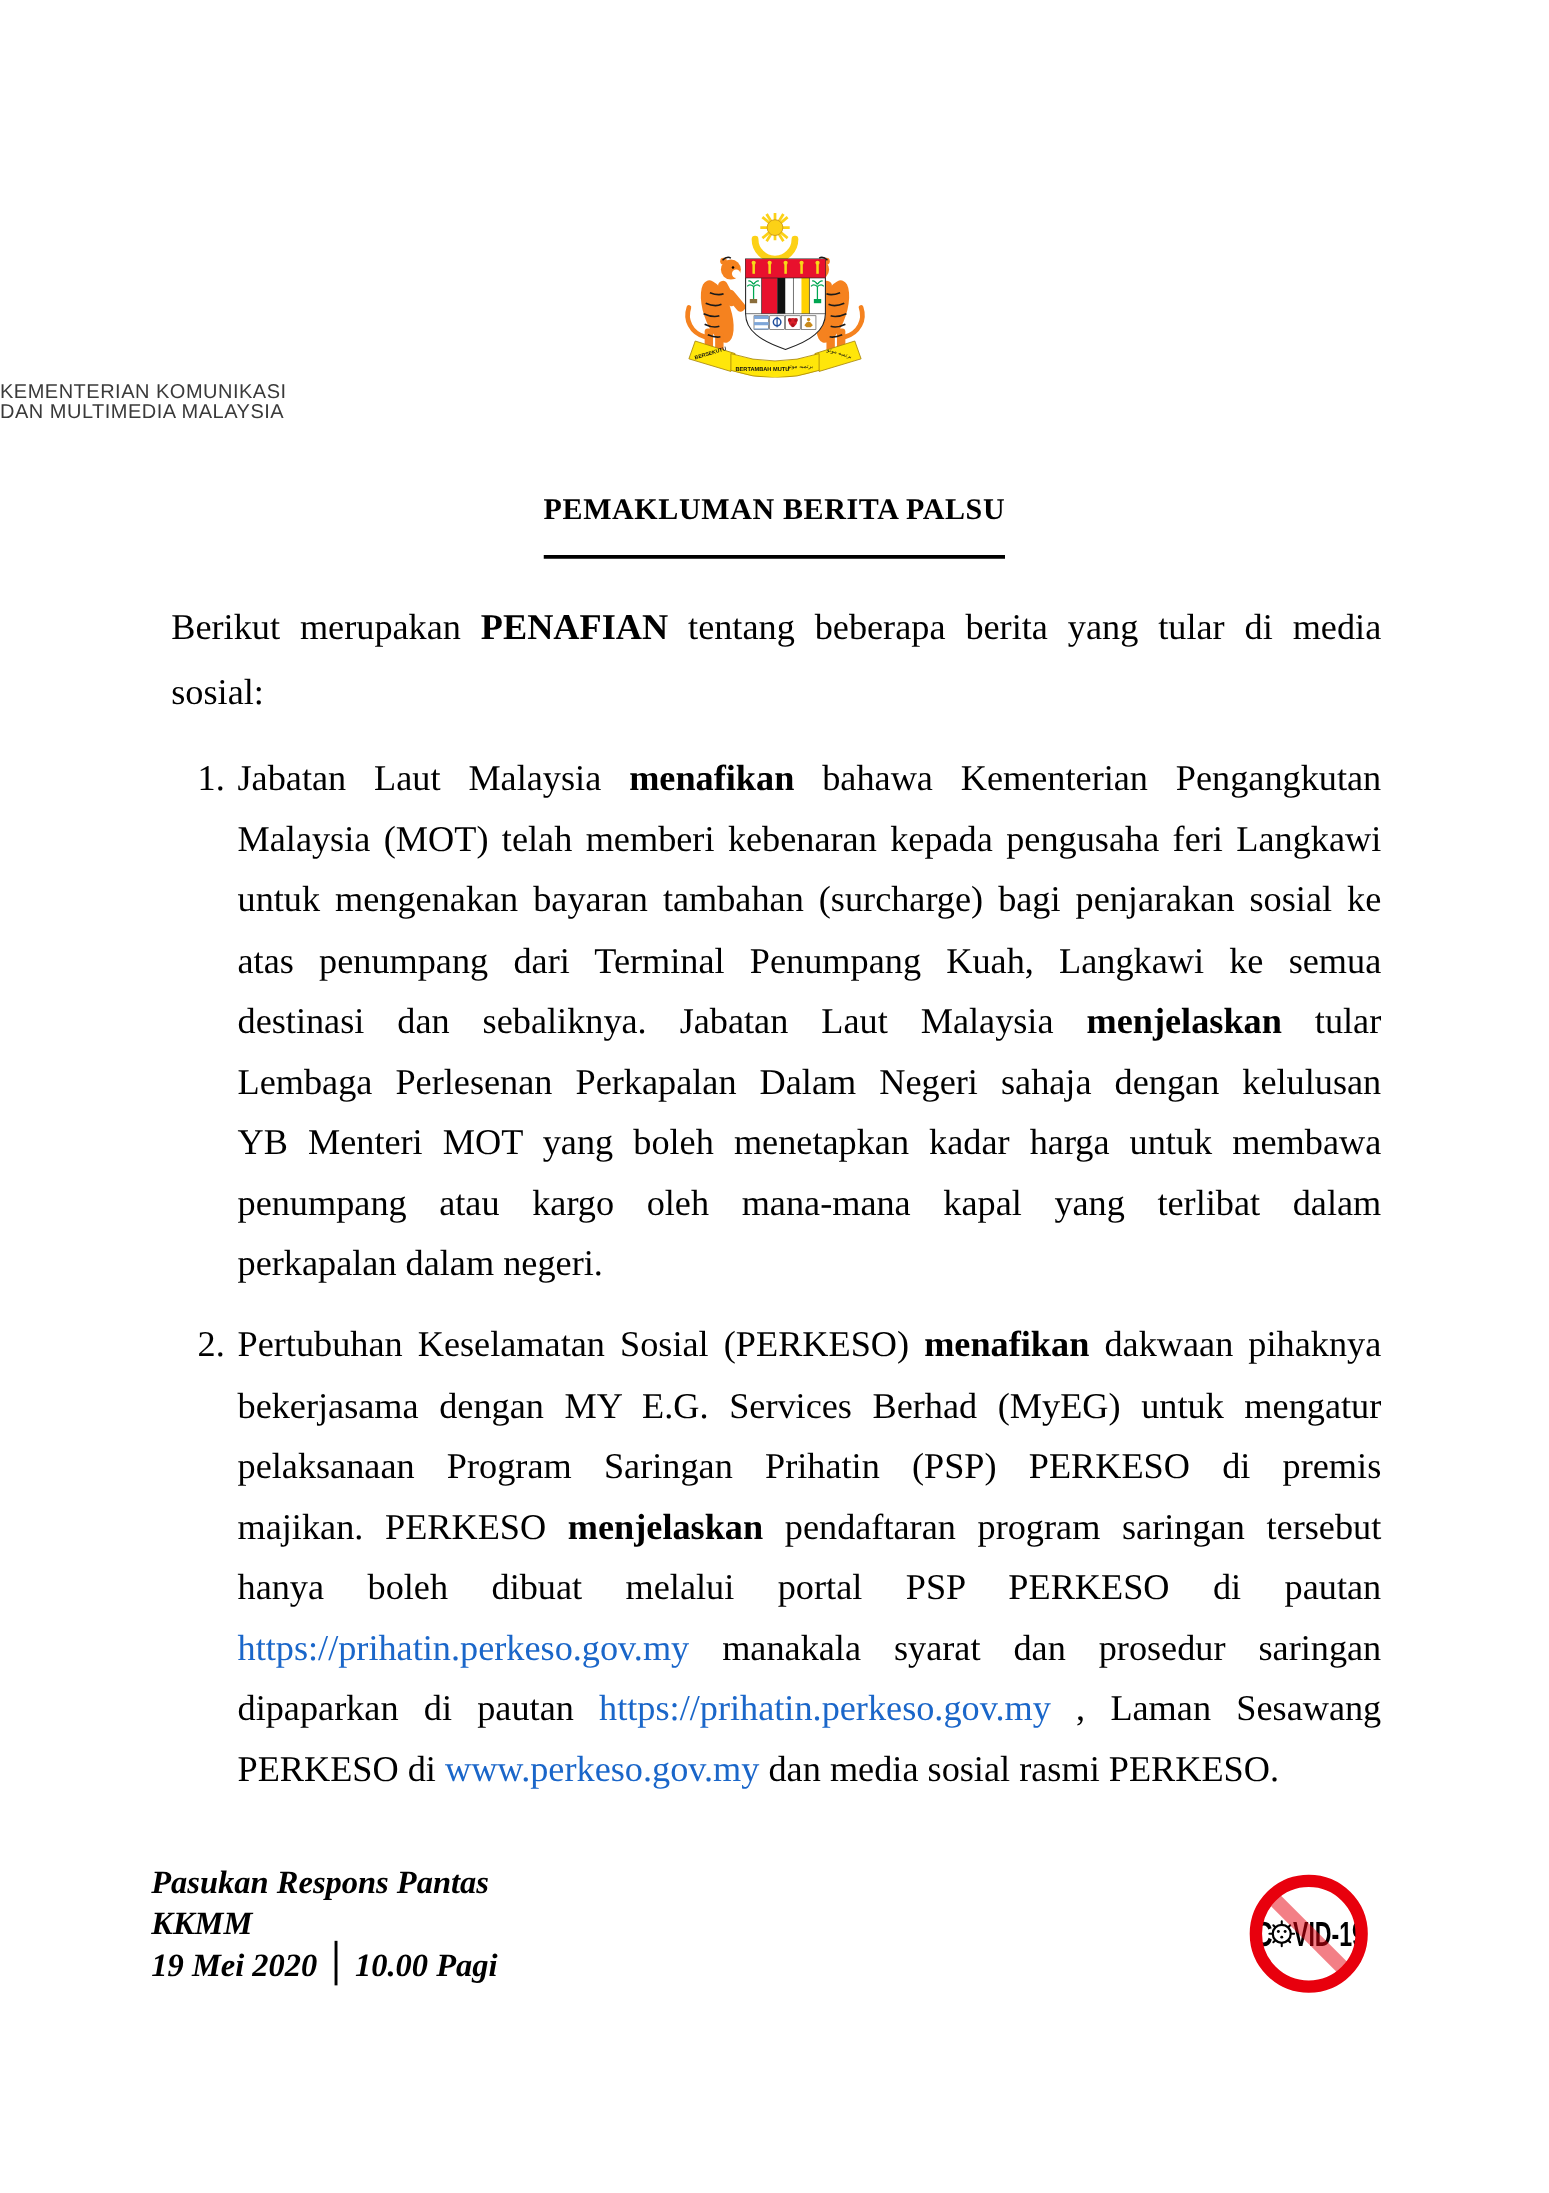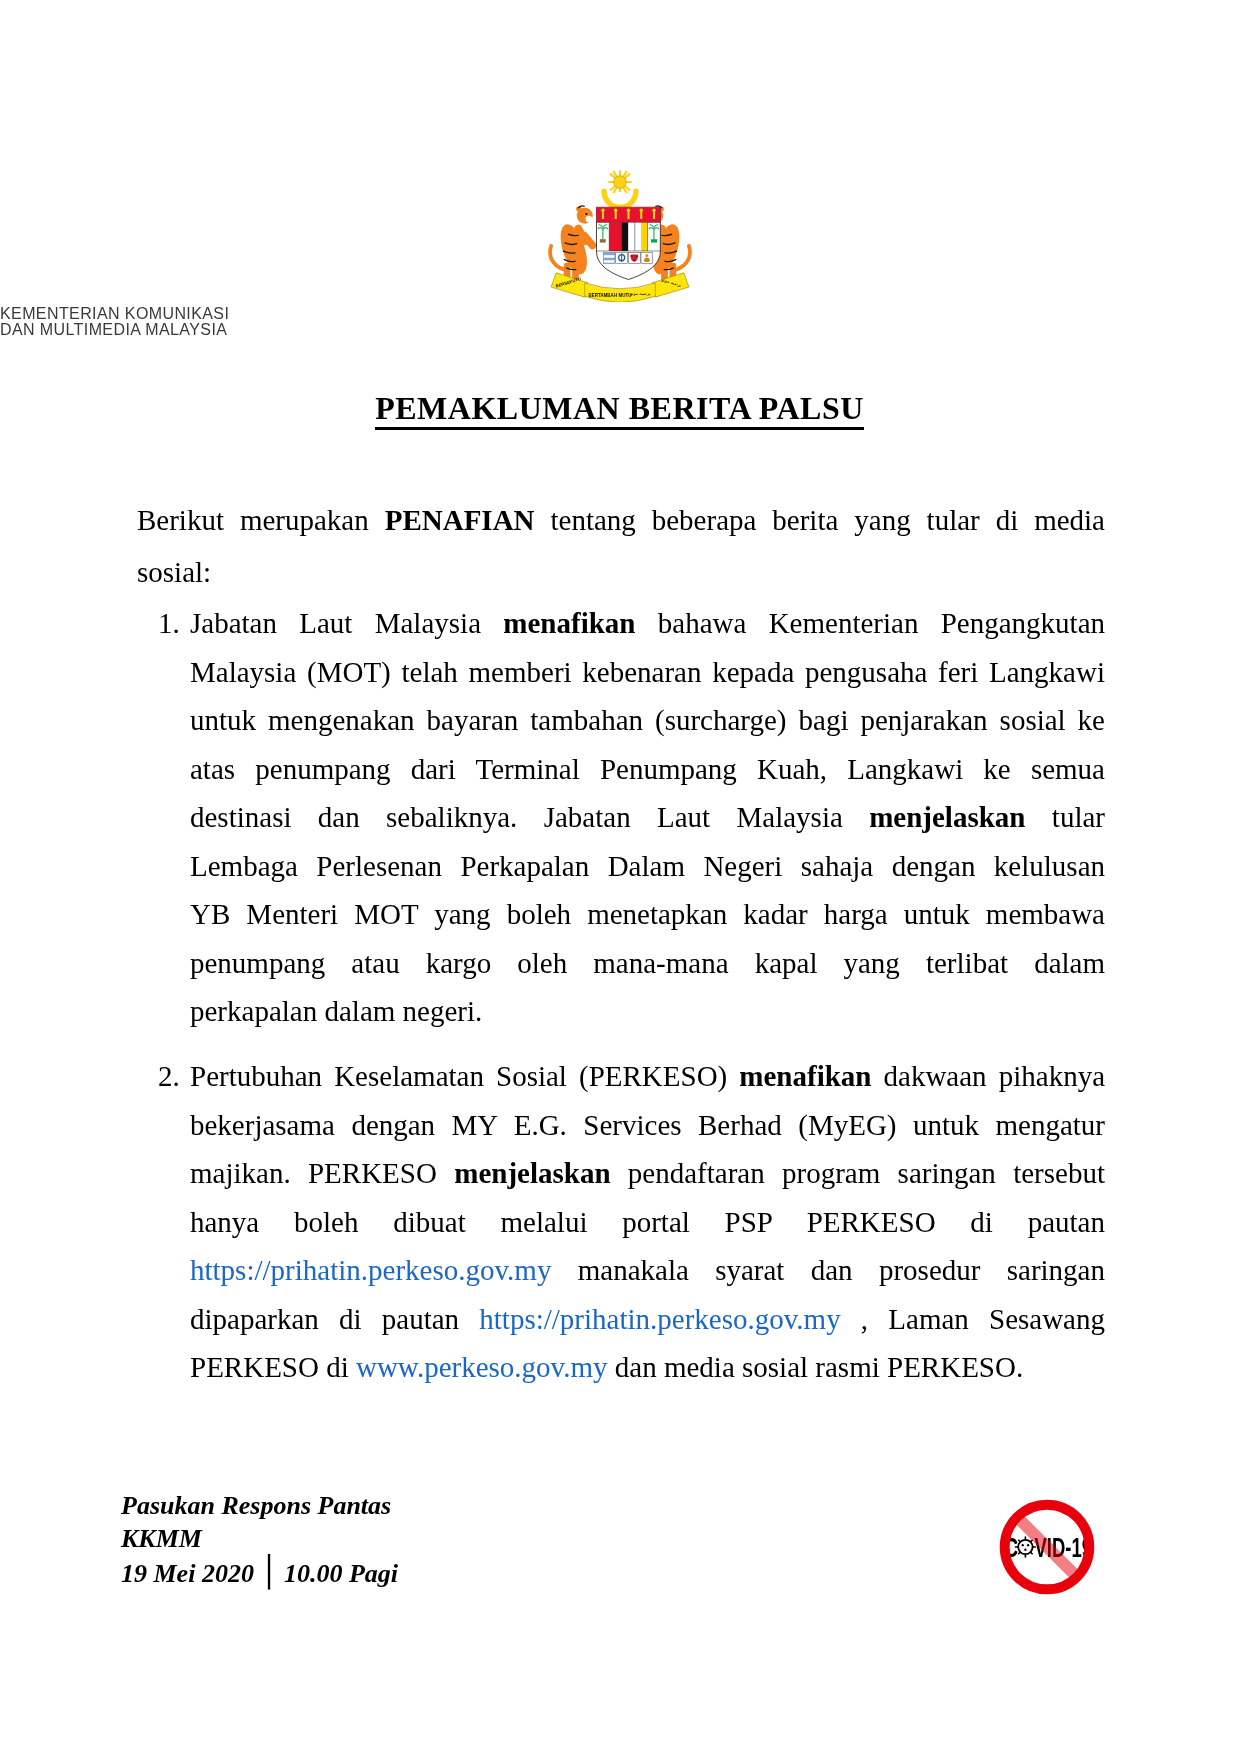--- a/index.html
+++ b/index.html
@@ -18,26 +18,26 @@
     position:absolute;left:0;top:306px;width:100%;
     text-align:left;
     font-family:"Liberation Sans", sans-serif;
     font-size:16px;line-height:16px;letter-spacing:.4px;
     color:var(--ministry_gray,#3a3a3a);
   }
   
   .title-wrap{position:absolute;left:0;top:391px;width:100%;text-align:center;}
   .title{
     display:inline-block;
-    font-size:32px;font-weight:bold;line-height:34px;
-    padding-bottom:2px;border-bottom:3px solid #000;
+    font-size:24px;font-weight:bold;line-height:34px;
+    padding-bottom:19px;border-bottom:3px solid #000;
     letter-spacing:.5px;
   }
   
-  .intro{position:absolute;left:137px;top:494px;width:968px;font-size:29px;}
+  .intro{position:absolute;left:137px;top:476px;width:968px;font-size:29px;}
   .intro .tline{line-height:52px;}
   .tline{text-align:justify;text-align-last:justify;}
   .tline.last{text-align-last:left;}
   .tline span, .tline a{white-space:pre-wrap;}
   .b{font-weight:bold;}
   .i{}
   .lnk{color:var(--link_blue,#1a66c9);cursor:pointer;}
   .list-item{position:absolute;left:158px;width:947px;font-size:29px;}
   .list-item .num{position:absolute;left:0;top:0;line-height:48.5px;}
   .list-item .lines{margin-left:32px;}
@@ -194,20 +194,21 @@
         <div class="tline"><span>penumpang atau kargo oleh mana-mana kapal yang terlibat dalam</span></div>
         <div class="tline last"><span>perkapalan dalam negeri.</span></div>
       </div>
   </div>
 
   <div class="list-item item-2">
     <span class="num">2.</span>
     <div class="lines">
         <div class="tline"><span>Pertubuhan Keselamatan Sosial (PERKESO) </span><span class="b">menafikan</span><span> dakwaan pihaknya</span></div>
         <div class="tline"><span>bekerjasama dengan MY E.G. Services Berhad (MyEG) untuk mengatur</span></div>
+        <div class="tline"><span>pelaksanaan Program Saringan Prihatin (PSP) PERKESO di premis</span></div>
         <div class="tline"><span>majikan. PERKESO </span><span class="b">menjelaskan</span><span> pendaftaran program saringan tersebut</span></div>
         <div class="tline"><span>hanya boleh dibuat melalui portal PSP PERKESO di pautan</span></div>
         <div class="tline"><a class="lnk">https://prihatin.perkeso.gov.my</a><span> manakala syarat dan prosedur saringan</span></div>
         <div class="tline"><span>dipaparkan di pautan </span><a class="lnk">https://prihatin.perkeso.gov.my</a><span> , Laman Sesawang</span></div>
         <div class="tline last"><span>PERKESO di </span><a class="lnk">www.perkeso.gov.my</a><span> dan media sosial rasmi PERKESO.</span></div>
       </div>
   </div>
 
   <div class="footer">
     <div>Pasukan Respons Pantas</div>

